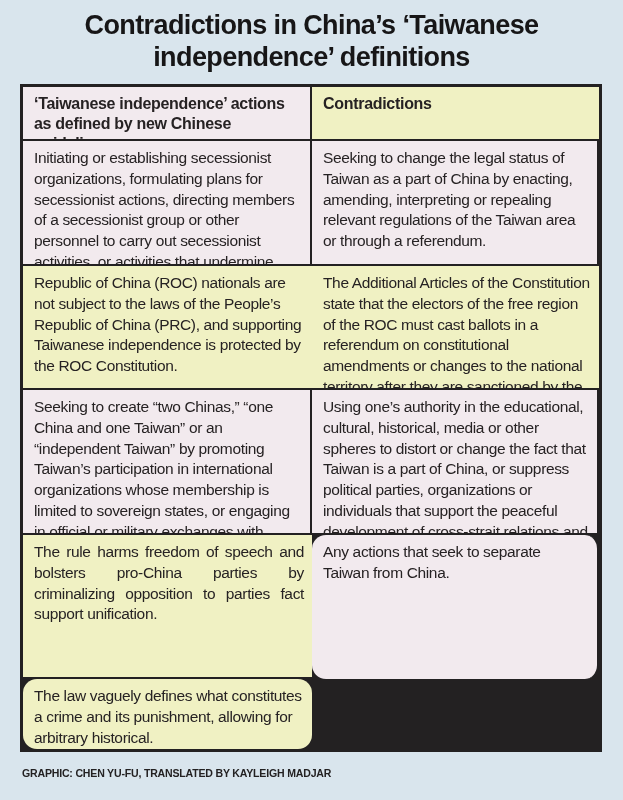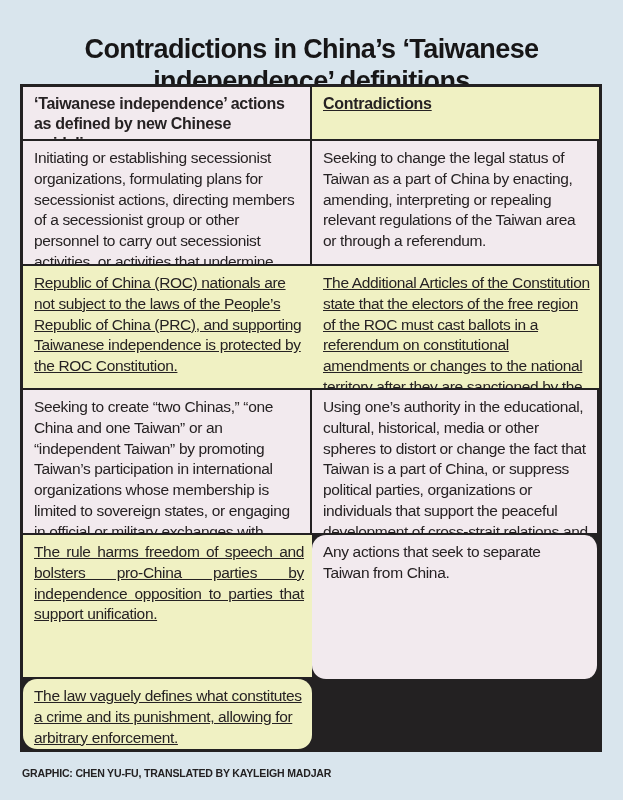--- a/index.html
+++ b/index.html
@@ -14,21 +14,21 @@
     color: #262223;
     overflow: hidden;
   }
   .canvas {
     position: relative;
     width: 623px;
     height: 800px;
   }
   .title {
     position: absolute;
-    top: 33px;
+    top: 9px;
     left: 10px;
     width: 603px;
     text-align: center;
     font-size: 27px;
     line-height: 32px;
     font-weight: bold;
     letter-spacing: -0.6px;
     color: #171617;
   }
   .infotable {
@@ -43,21 +43,21 @@
     grid-template-rows: 54px 125px 124px 145px 144px 70px;
     background: #232122;
   }
   .cell {
     box-sizing: border-box;
     padding: 7px 8px 6px 11px;
     border-right: 2px solid #232122;
     border-bottom: 2px solid #232122;
     overflow: hidden;
   }
-  .cell.last-col { border-right: none; text-decoration: underline; }
+  .cell.last-col { border-right: none; }
   .cell.last-row { border-bottom: none; border-radius: 14px; }
   .col-left  { background: #f2eaee; }
   .col-right { background: #f0f1c3; }
   .head {
     font-weight: bold;
     font-size: 16px;
     line-height: 20px;
     letter-spacing: -0.3px;
   }
   .bodytext {
@@ -93,21 +93,21 @@
 
     <div class="cell col-left bodytext">Initiating or establishing secessionist organizations, formulating plans for secessionist actions, directing members of a secessionist group or other personnel to carry out secessionist activities, or activities that undermine national unity.</div>
     <div class="cell col-left bodytext">Seeking to change the legal status of Taiwan as a part of China by enacting, amending, interpreting or repealing relevant regulations of the Taiwan area or through a referendum.</div>
 
     <div class="cell col-right bodytext last-col">Republic of China (ROC) nationals are not subject to the laws of the People’s Republic of China (PRC), and supporting Taiwanese independence is protected by the ROC Constitution.</div>
     <div class="cell col-right bodytext last-col">The Additional Articles of the Constitution state that the electors of the free region of the ROC must cast ballots in a referendum on constitutional amendments or changes to the national territory after they are sanctioned by the Legislative Yuan.</div>
 
     <div class="cell col-left bodytext">Seeking to create “two Chinas,” “one China and one Taiwan” or an “independent Taiwan” by promoting Taiwan’s participation in international organizations whose membership is limited to sovereign states, or engaging in official or military exchanges with foreign countries.</div>
 
     <div class="cell col-left bodytext">Using one’s authority in the educational, cultural, historical, media or other spheres to distort or change the fact that Taiwan is a part of China, or suppress political parties, organizations or individuals that support the peaceful development of cross-strait relations and national unification.</div>
-    <div class="cell col-right bodytext justified last-col">The rule harms freedom of speech and bolsters pro-China parties by independence opposition to parties that support unification.</div>
+    <div class="cell col-right bodytext justified last-col">The rule harms freedom of speech and bolsters pro-China parties by criminalizing opposition to parties fact support unification.</div>
 
     <div class="cell col-left bodytext last-row">Any actions that seek to separate Taiwan from China.</div>
-    <div class="cell col-right bodytext last-col last-row">The law vaguely defines what constitutes a crime and its punishment, allowing for arbitrary enforcement.</div>
+    <div class="cell col-right bodytext last-col last-row">The law vaguely defines what constitutes a crime and its punishment, allowing for arbitrary historical.</div>
   </div>
 
   <div class="credit">GRAPHIC: CHEN YU-FU, TRANSLATED BY KAYLEIGH MADJAR</div>
 
 </div>
 
 </body></html>

